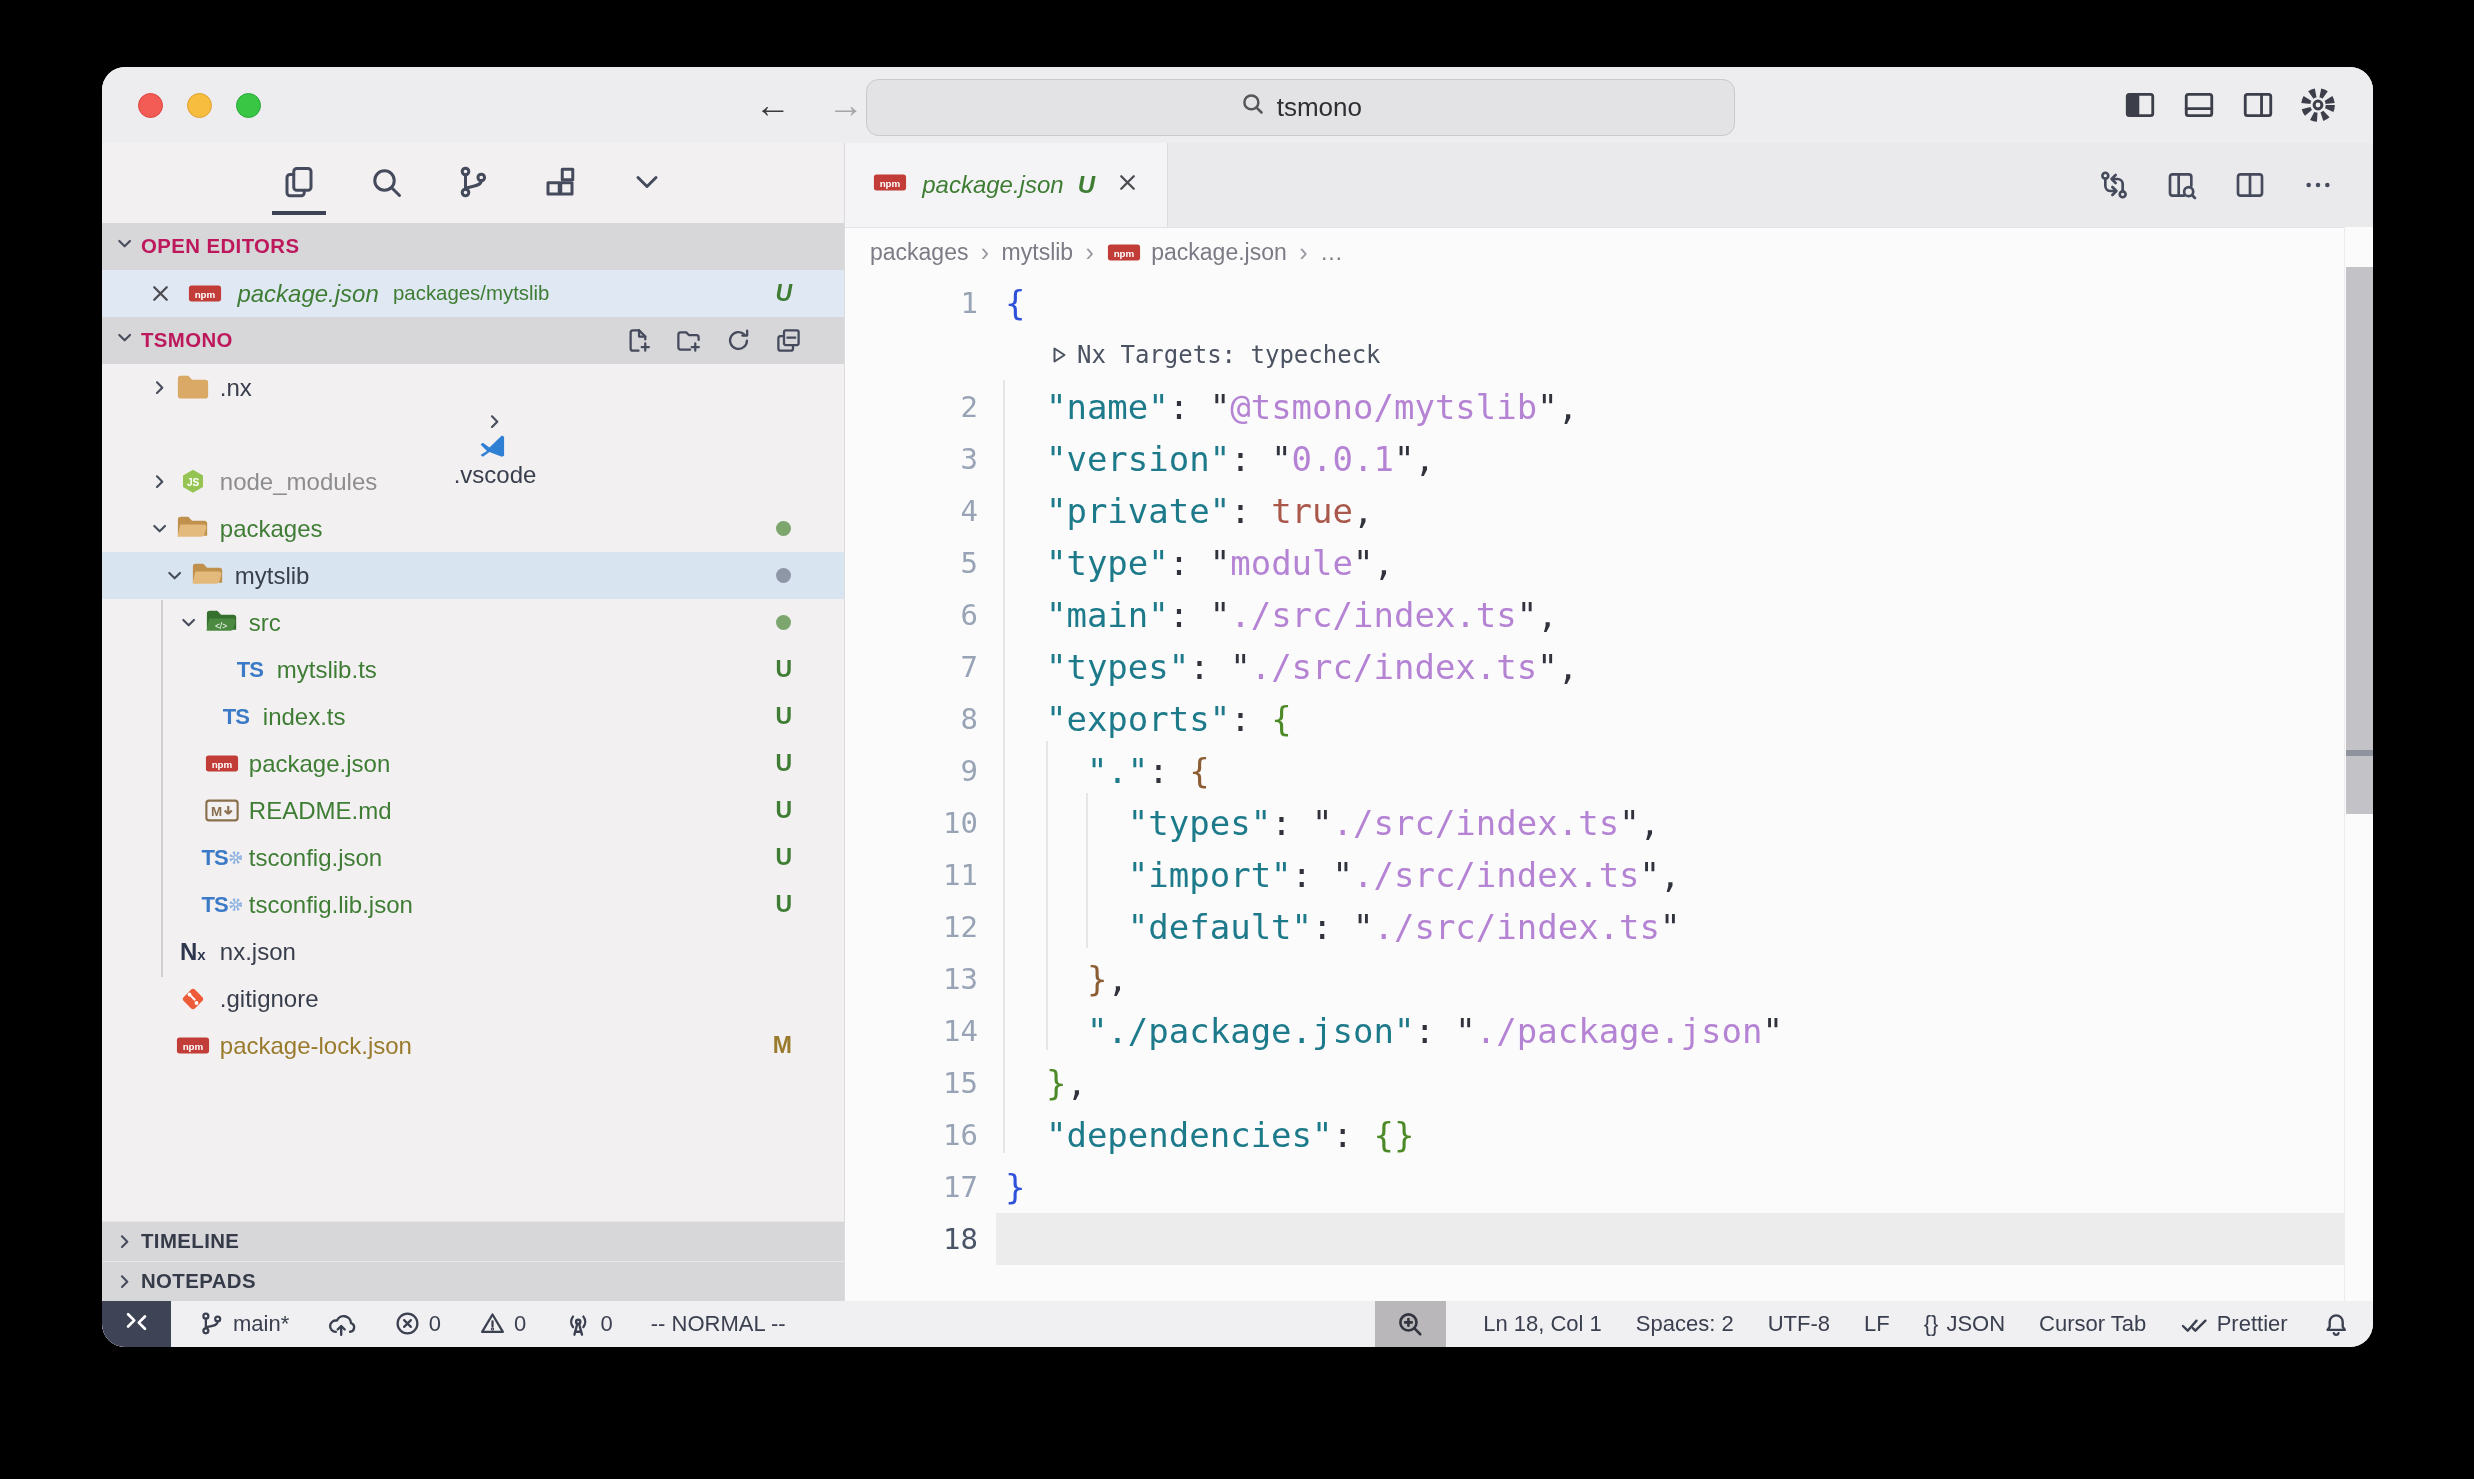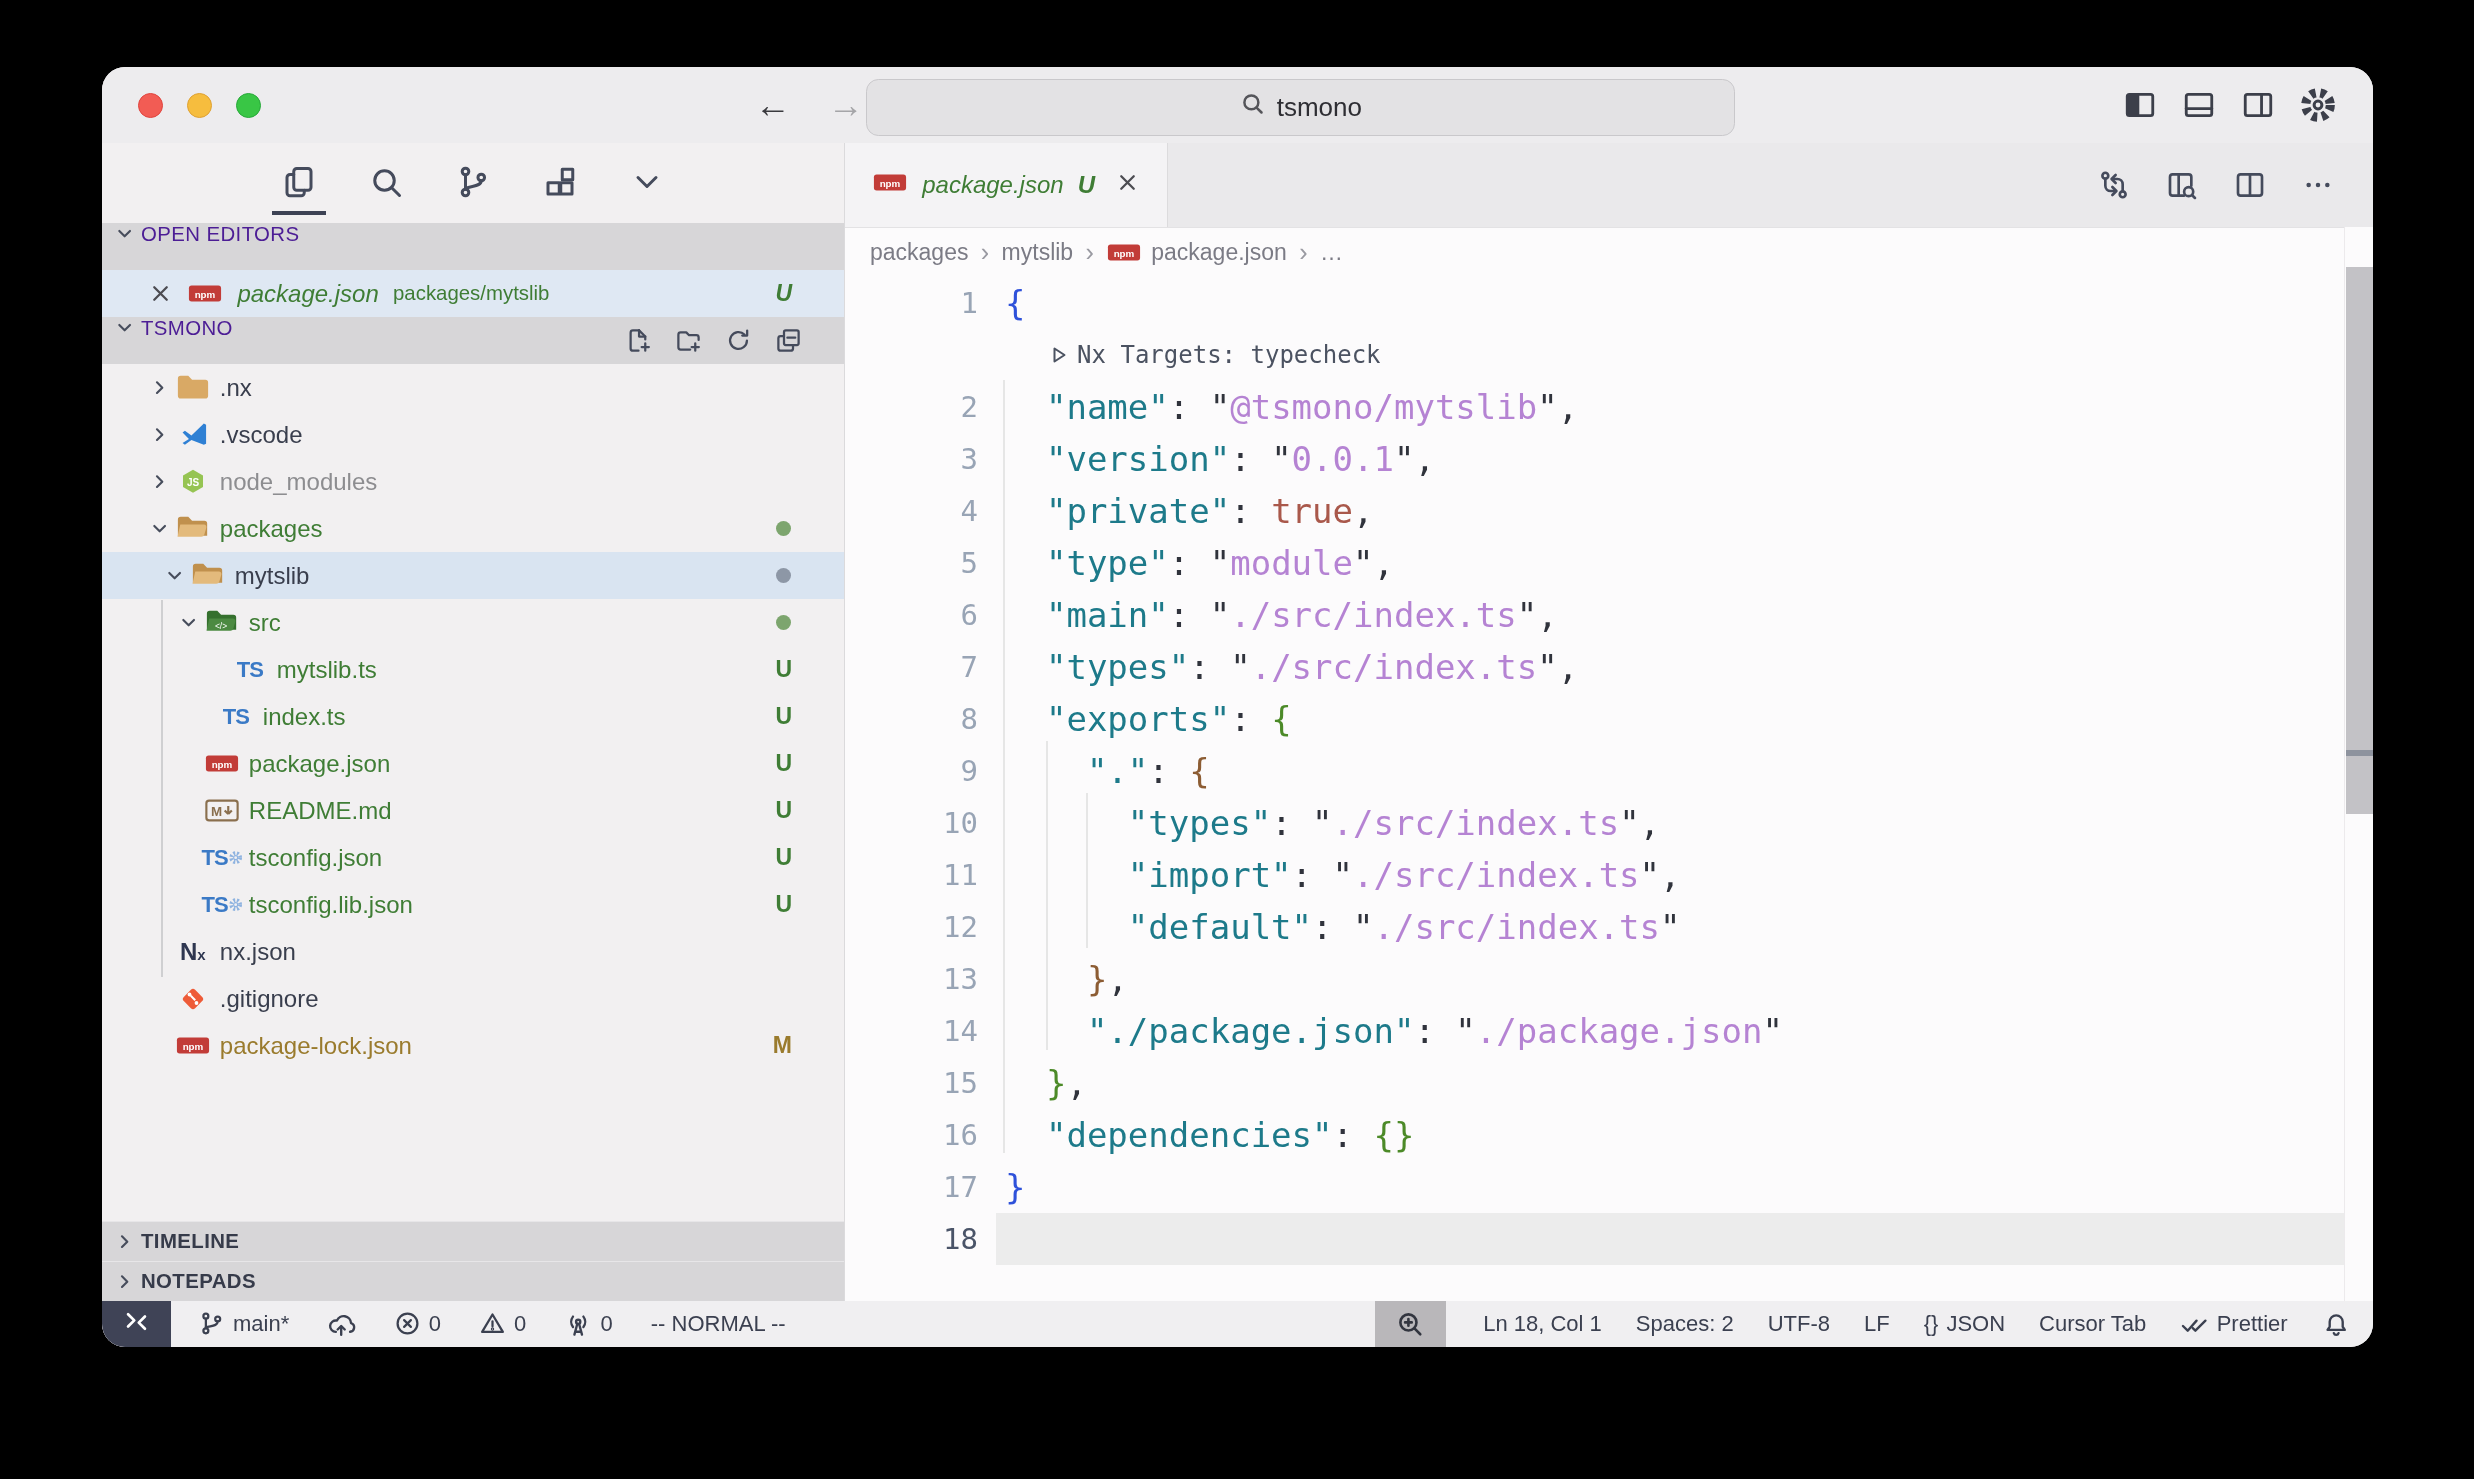--- a/index.html
+++ b/index.html
@@ -16,21 +16,21 @@
   .nav .fwd{color:#a5a5a8}
   .searchbox{position:absolute;left:764px;top:11.6px;width:867px;height:55px;background:#e3e2e4;border:1.8px solid #c9c8cb;border-radius:12.4px;display:flex;align-items:center;justify-content:center;gap:10.7px;font-size:26px;color:#2e2e33}
   .tb-icons{position:absolute;right:37px;top:0;height:76px;display:flex;align-items:center;gap:25px}
   .icn{display:inline-flex;align-items:center;justify-content:center}
   
   .main{flex:1;display:flex;min-height:0}
   .sidebar{width:742px;flex:0 0 auto;background:#f2f0f1;border-right:1.8px solid #dbdadc;display:flex;flex-direction:column;position:relative}
   .side-toolbar{height:80px;display:flex;align-items:center;justify-content:center;gap:44px;flex:0 0 auto}
   .sicon{position:relative;color:#4a4f5e;padding:5.3px 3.6px}
   .sicon.active::after{content:"";position:absolute;left:-5.3px;right:-5.3px;bottom:-7.1px;height:3.6px;background:#3d4254}
-  .sect-h{height:47px;background:#d7d6d8;display:flex;font-size:20.4px;font-weight:400;letter-spacing:0.4px;color:#4c1d95;padding:0 12.4px;flex:0 0 auto}
+  .sect-h{height:47px;background:#d7d6d8;display:flex;align-items:center;font-size:20.4px;font-weight:700;letter-spacing:0.4px;color:#be185d;padding:0 12.4px;flex:0 0 auto}
   .sect-h .hlabel{margin-left:5.3px}
   .h-actions{margin-left:auto;display:flex;gap:23px;padding-right:30px}
   .oe-row{height:47px;display:flex;align-items:center;background:#dfe8f3;font-size:24px;padding-left:46px;gap:14.2px;flex:0 0 auto}
   .oe-name{color:#3f7d35;font-style:italic}
   .oe-path{color:#3f7d35;font-size:20.4px}
   .grow{flex:1}
   .ubadge{color:#3f7d35;font-size:23px;font-weight:600;margin-right:52px}
   .ubadge.it{font-style:italic}
   .mbadge{color:#9a7b2d;font-size:23px;font-weight:600;margin-right:52px}
   .tree{position:relative;flex:0 0 auto;font-size:24px;color:#393e4d}
@@ -252,21 +252,21 @@
             <span class="ticon">
               <span class="icn">
                 <svg width="34" height="28.4" viewBox="0 0 36 30">
                   <path d="M2 6c0-2 1-3 3-3h8l4 4h14c2 0 3 1 3 3v14c0 2-1 3-3 3H5c-2 0-3-1-3-3z" fill="#d9a965"></path>
                 </svg>
               </span>
             </span>
             <span class="tlabel default">.nx</span>
             <span class="grow"></span>
           </div>
-          <div class="trow" style="padding-left: 44px;">
+          <div class="trow" style="padding-left: 44px; flex-direction: column;">
             <span class="chev">
               <span class="icn">
                 <svg width="21.3" height="21.3" viewBox="0 0 24 24" fill="none" stroke="#474d5c" stroke-width="2.4" stroke-linecap="round" stroke-linejoin="round">
                   <path d="m9 6 6 6-6 6"></path>
                 </svg>
               </span>
             </span>
             <span class="ticon">
               <span class="icn">
                 <svg width="28.4" height="28.4" viewBox="0 0 24 24">

